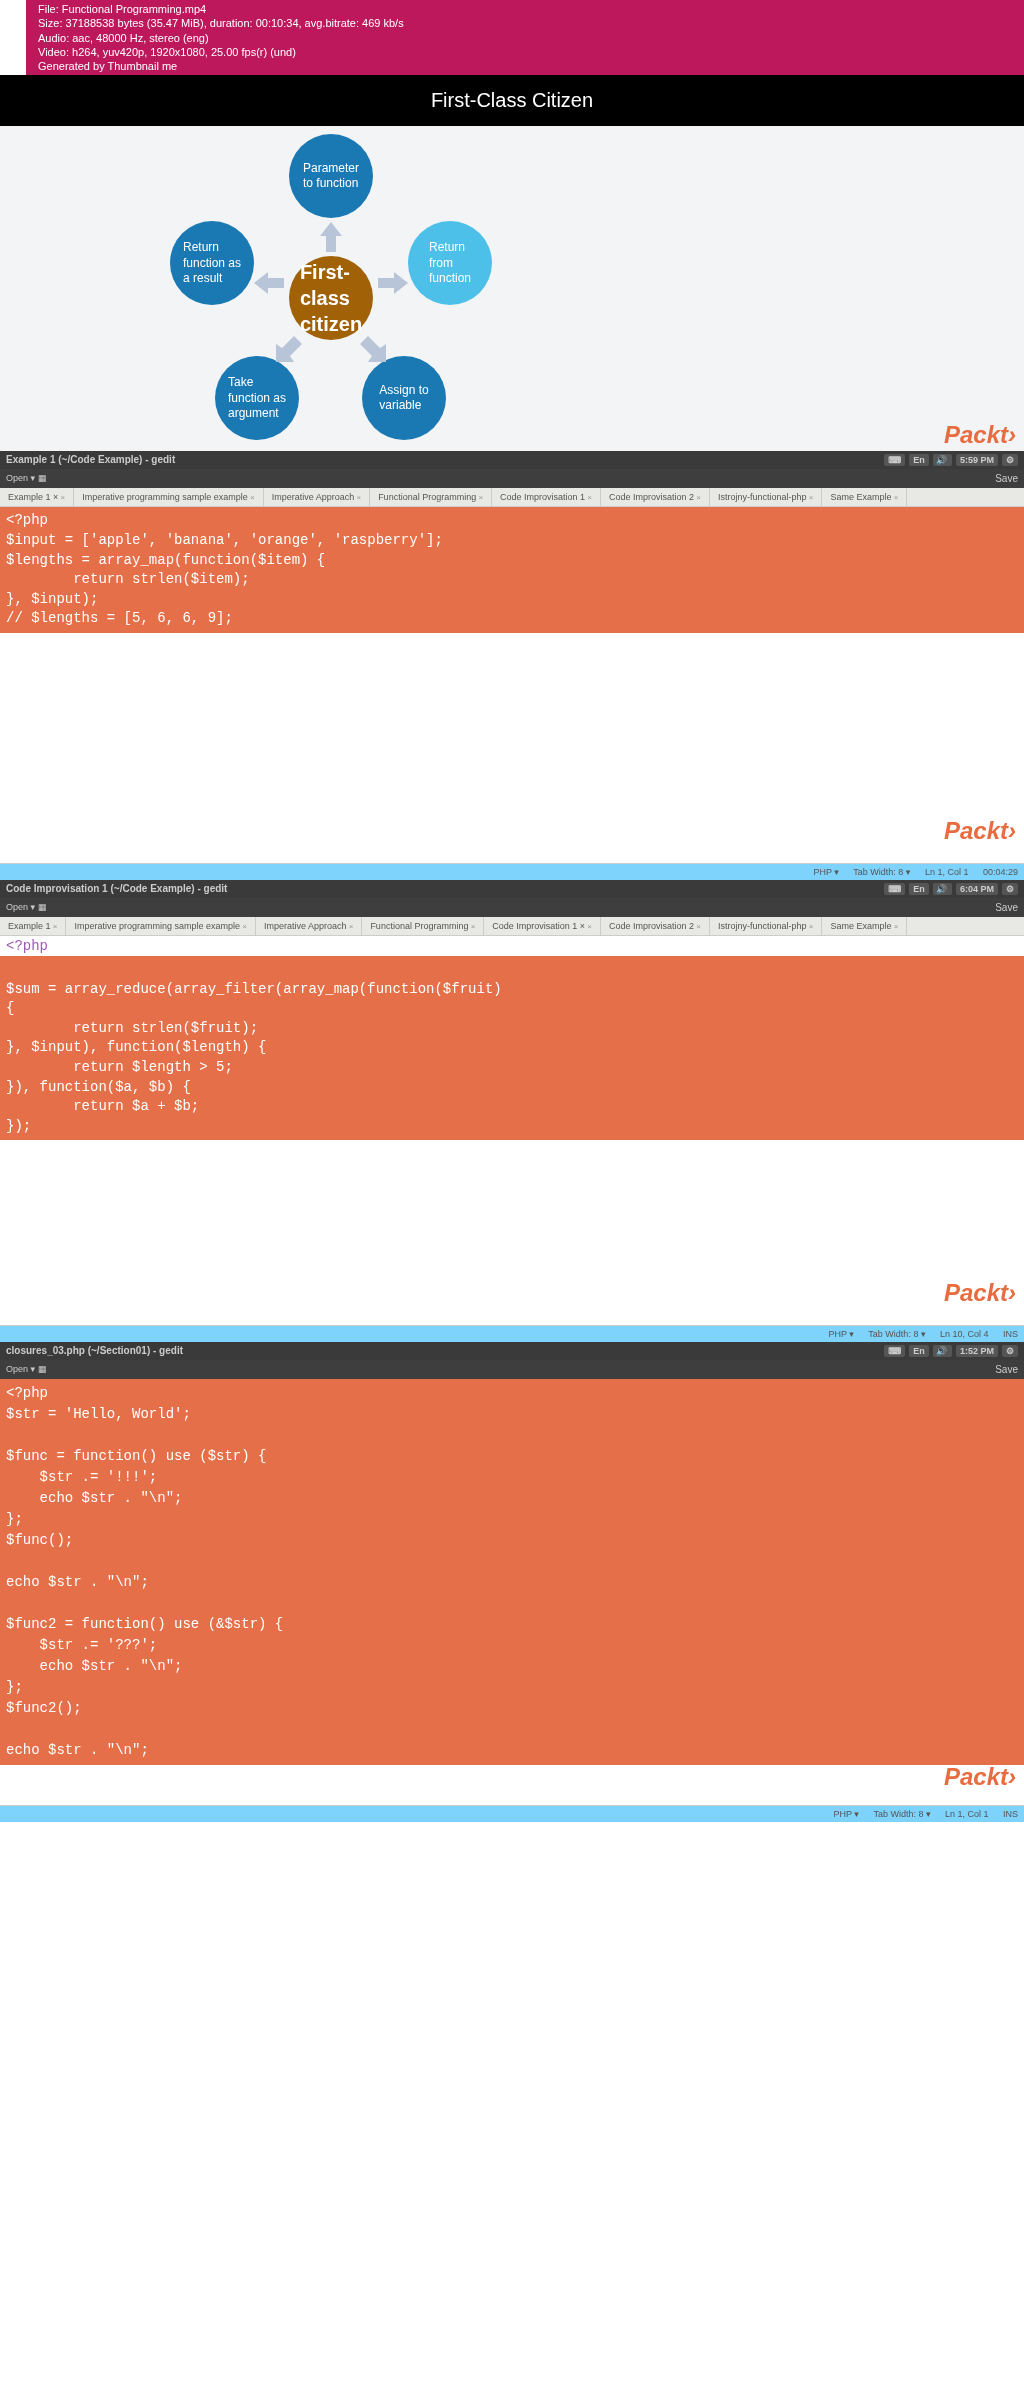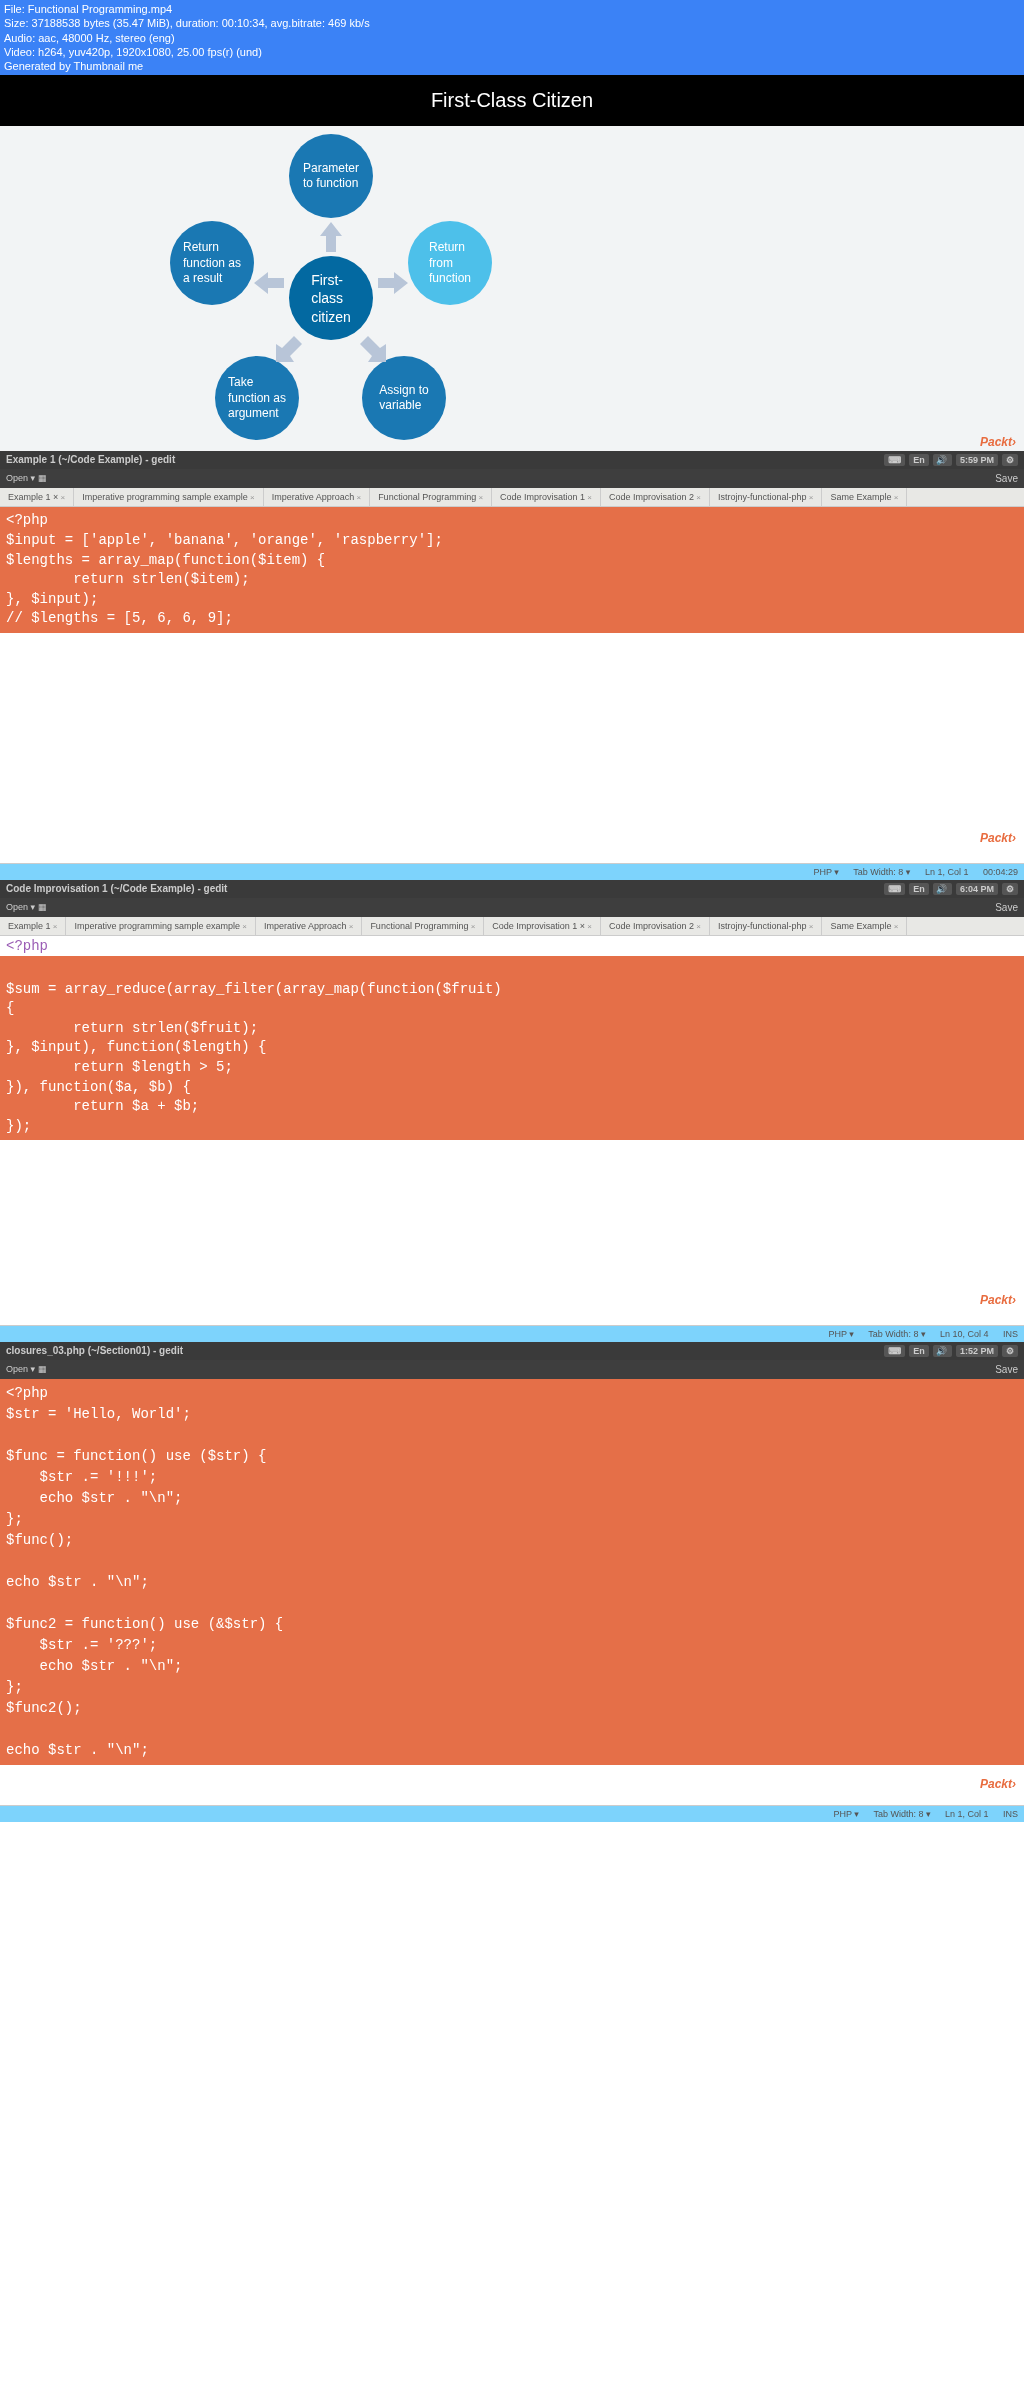--- a/index.html
+++ b/index.html
@@ -1,24 +1,24 @@
 <!DOCTYPE html>
 <html><head>
 <meta charset="utf-8">
 <style>
 * { margin: 0; padding: 0; box-sizing: border-box; }
 body { font-family: Arial, sans-serif; background: #fff; width: 1024px; }
-.meta-info { background: #3b82f6; color: #fff; font-size: 11px; padding: 2px 4px; line-height: 1.3; }
+.meta-info { background: #be185d; color: #fff; font-size: 11px; padding: 2px 12px; line-height: 1.3; margin-left: 26px; }
 .title-bar { background: #000; color: #fff; font-size: 20px; text-align: center; padding: 14px; }
 .diagram-area { background: #f2f4f5; height: 325px; position: relative; }
 .circle { position: absolute; border-radius: 50%; display: flex; align-items: center; justify-content: center; color: #fff; font-size: 12px; text-align: left; line-height: 1.3; }
-.circle.center { background: #0369a1; width: 84px; height: 84px; left: 289px; top: 130px; font-size: 14px; }
+.circle.center { background: #a16207; width: 84px; height: 84px; left: 289px; top: 130px; font-size: 20px; font-weight: bold; }
 .circle.node { background: #1a78b3; width: 84px; height: 84px; }
 .circle.light { background: #4dc0ea; }
-.packt { position: absolute; right: 8px; bottom: 2px; color: #e86c3f; font-weight: bold; font-size: 12px; font-style: italic; text-align: center; }
+.packt { position: absolute; right: 8px; bottom: 2px; color: #e86c3f; font-weight: bold; font-size: 24px; font-style: italic; text-align: center; }
 .packt::after { content: "›"; }
 .gedit-title { background: #3a3a3a; color: #ccc; font-size: 10px; padding: 3px 6px; font-weight: bold; display: flex; justify-content: space-between; align-items: flex-start; }
 .gedit-title-right { display: flex; gap: 4px; align-items: center; font-size: 9px; }
 .gedit-title-right span { background: #555; padding: 1px 4px; border-radius: 2px; }
 .gedit-toolbar { background: #3e3e3e; padding: 4px 6px; font-size: 10px; color: #ccc; display: flex; justify-content: space-between; gap: 48px; }
 .tr-menu { display: flex; gap: 3px; font-size: 9px; }
 .tr-menu span { cursor: pointer; }
 .gedit-tabs { background: #e8e8e5; border-bottom: 1px solid #ccc; display: flex; font-size: 9px; color: #555; }
 .gedit-tab { padding: 4px 8px; border-right: 1px solid #ccc; white-space: nowrap; }
 .gedit-tab::after { content: " ×"; font-size: 8px; color: #999; }

